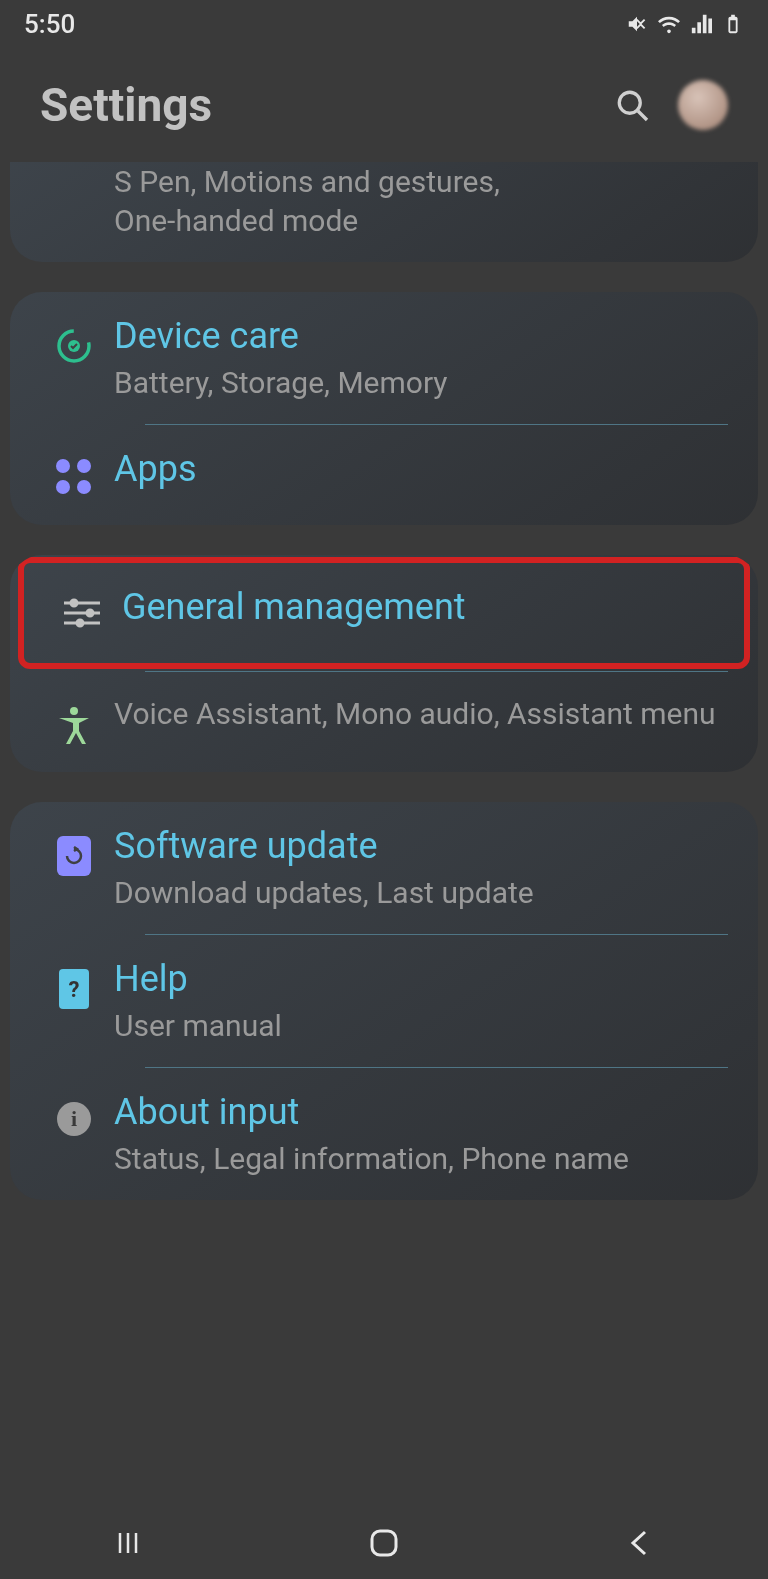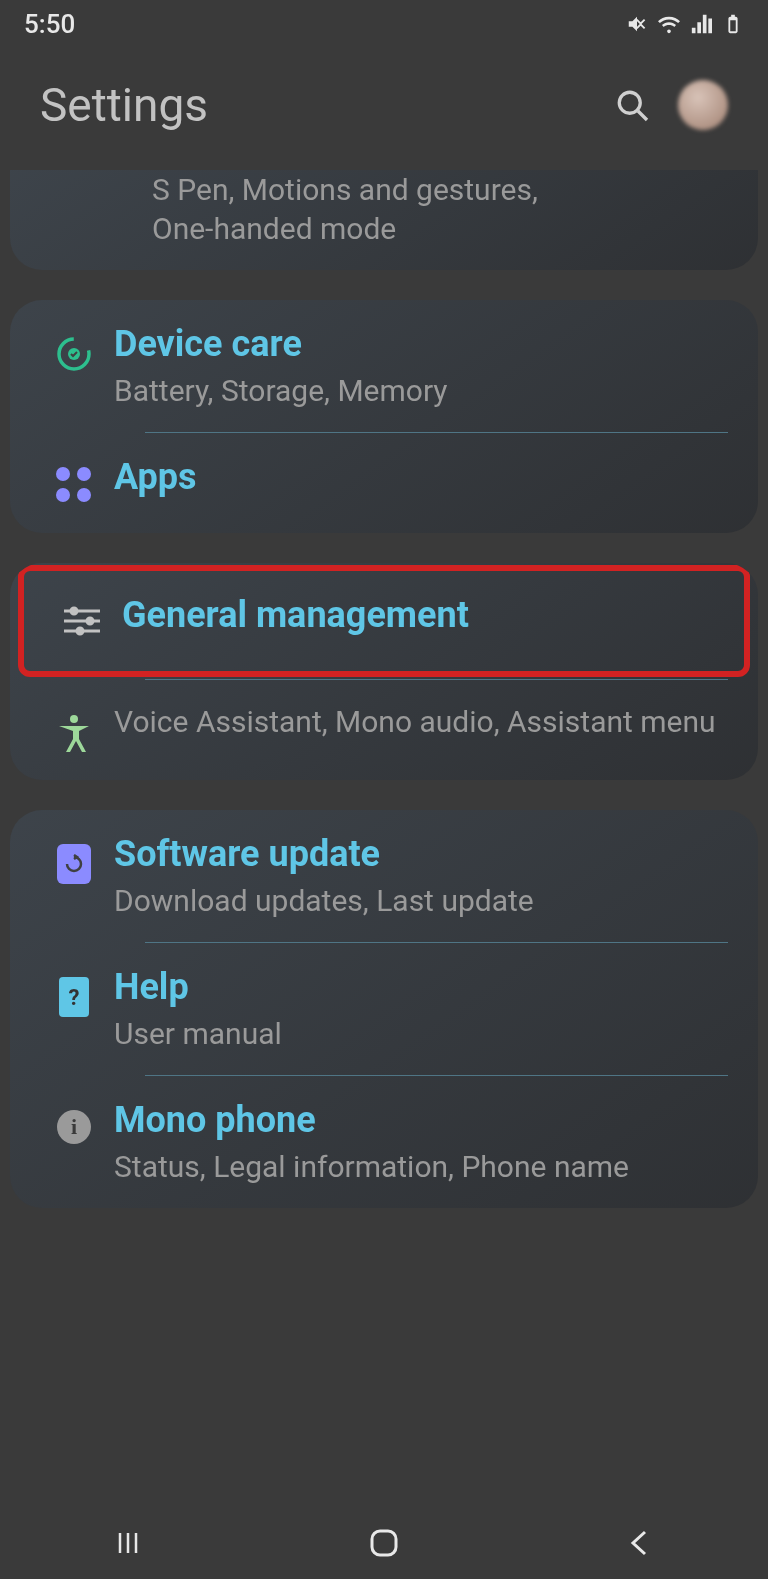--- a/index.html
+++ b/index.html
@@ -23,21 +23,21 @@
   .status-right { display: flex; gap: 10px; align-items: center; }
   .status-right svg { width: 22px; height: 22px; }
   .header {
     display: flex;
     align-items: center;
     justify-content: space-between;
     padding: 30px 40px 30px 40px;
   }
   .header-title {
     font-size: 46px;
-    font-weight: 400;
+    font-weight: 700;
     color: #c2c2c2;
   }
   .header-right { display: flex; align-items: center; gap: 28px; }
   .search-icon { width: 36px; height: 36px; stroke: #d0d0d0; }
   .avatar {
     width: 50px; height: 50px;
     border-radius: 50%;
     background: radial-gradient(circle at 40% 35%, #d8c3b8, #a08070);
     filter: blur(2px);
   }
@@ -47,22 +47,21 @@
   .card {
     background: #3f4042;
     border-radius: 32px;
     margin-bottom: 30px;
     overflow: hidden;
     background-image: linear-gradient(145deg, rgba(60,70,80,0.6), rgba(35,38,42,0.6));
   }
   .card.partial-top {
     border-top-left-radius: 0;
     border-top-right-radius: 0;
-    margin-top: 8px;
-    padding-left: 38px;
+    margin-top: 0;
   }
   .item {
     display: flex;
     align-items: flex-start;
     padding: 22px 30px 22px 24px;
     min-height: 100px;
   }
   .item-partial {
     padding-top: 0;
     padding-bottom: 16px;
@@ -71,21 +70,21 @@
     width: 80px;
     flex-shrink: 0;
     display: flex;
     align-items: center;
     justify-content: center;
     padding-top: 12px;
   }
   .text-col { flex: 1; }
   .item-title {
     font-size: 36px;
-    font-weight: 700;
+    font-weight: 400;
     color: #5fc6e6;
     margin-bottom: 4px;
     line-height: 1.25;
   }
   .item-sub {
     font-size: 30px;
     color: #9a9a9a;
     line-height: 1.3;
   }
   .divider {
@@ -249,21 +248,21 @@
         <div class="item-title">Help</div>
         <div class="item-sub">User manual</div>
       </div>
     </div>
     <div class="divider"></div>
     <div class="item">
       <div class="icon-col">
         <div class="ic-info">i</div>
       </div>
       <div class="text-col">
-        <div class="item-title">Mono phone</div>
+        <div class="item-title">About input</div>
         <div class="item-sub">Status, Legal information, Phone name</div>
       </div>
     </div>
   </div>
 
 </div>
 
 <div class="nav-bar">
   <div class="nav-btn">
     <svg width="30" height="30" viewBox="0 0 30 30" stroke="#e8e8e8" stroke-width="2.5">

